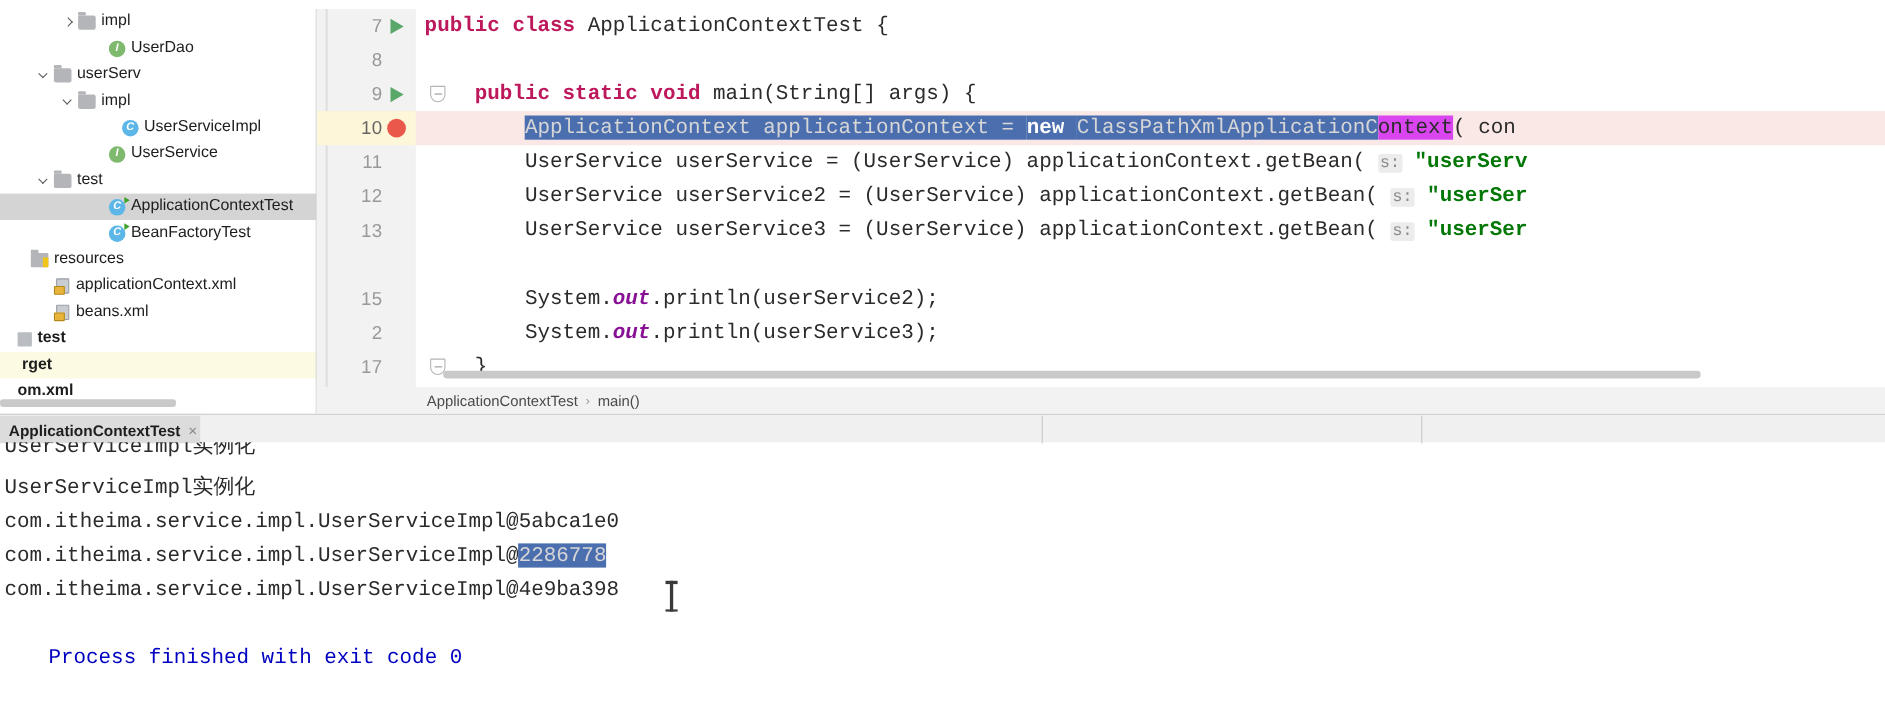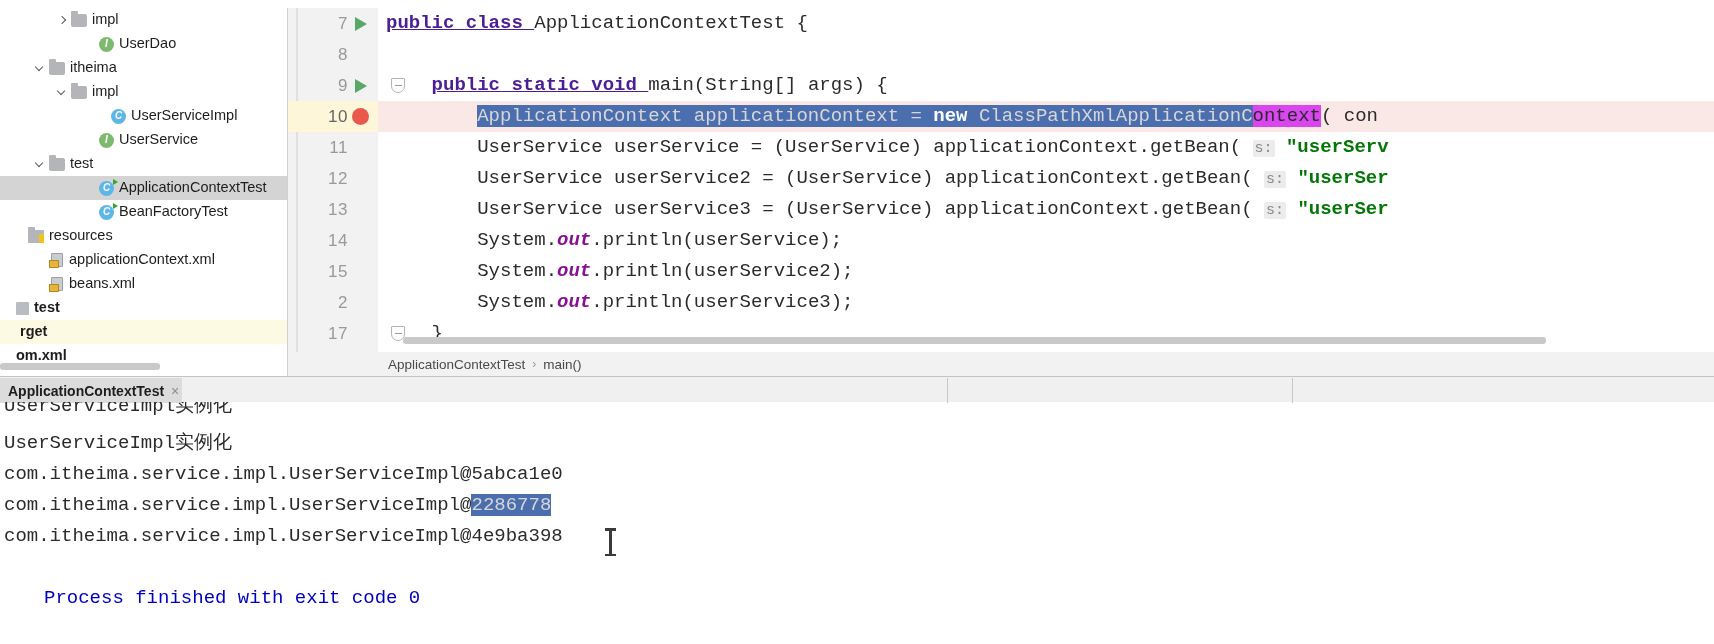--- a/index.html
+++ b/index.html
@@ -299,21 +299,21 @@
     position: absolute;
     left: 98px;
     top: 5px;
     white-space: pre;
     font-family: "Liberation Mono", monospace;
     font-size: 19px;
     line-height: 21px;
     color: #2b2b2b;
     letter-spacing: 0px;
   }
-  .kw  { color: #4c1d95; font-weight: bold; text-decoration: underline; }
+  .kw  { color: #be185d; font-weight: bold; }
   .str { color: #027706; font-weight: bold; }
   .fld { color: #871094; font-style: italic; font-weight: bold; }
   .sel { background: #4b6eaf; color: #d6d6d6; }
   .sel-fade { background: #d946ef; }
   .param-hint {
     background: #ececec;
     color: #8a8a8a;
     font-size: 15px;
     padding: 0 2px;
     border-radius: 2px;
@@ -466,21 +466,21 @@
           <span class="icon">
             <span class="ic-circle ic-interface">I</span>
           </span>
           <span class="tree-label">UserDao</span>
         </div>
         <div class="tree-row" style="top: 48px; padding-left: 33px;">
           <span class="arrow down"></span>
           <span class="icon">
             <span class="ic-folder"></span>
           </span>
-          <span class="tree-label">itheima</span>
+          <span class="tree-label">userServ</span>
         </div>
         <div class="tree-row" style="top: 72px; padding-left: 55px;">
           <span class="arrow down"></span>
           <span class="icon">
             <span class="ic-folder"></span>
           </span>
           <span class="tree-label">impl</span>
         </div>
         <div class="tree-row" style="top: 96px; padding-left: 95px;">
           <span class="arrow "></span>
@@ -588,24 +588,20 @@
             <div class="ln-num">11</div>
             <div class="code-text"><span class="">        UserService userService = (UserService) applicationContext.getBean( </span><span class="param-hint">s:</span><span class=""> </span><span class="str">"userServ</span></div>
           </div>
           <div class="line" style="top: 155px;">
             <div class="ln-num">12</div>
             <div class="code-text"><span class="">        UserService userService2 = (UserService) applicationContext.getBean( </span><span class="param-hint">s:</span><span class=""> </span><span class="str">"userSer</span></div>
           </div>
           <div class="line" style="top: 186px;">
             <div class="ln-num">13</div>
             <div class="code-text"><span class="">        UserService userService3 = (UserService) applicationContext.getBean( </span><span class="param-hint">s:</span><span class=""> </span><span class="str">"userSer</span></div>
-          </div>
-          <div class="line" style="top: 217px;">
-            <div class="ln-num">14</div>
-            <div class="code-text"><span class="">        System.</span><span class="fld">out</span><span class="">.println(userService);</span></div>
           </div>
           <div class="line" style="top: 248px;">
             <div class="ln-num">15</div>
             <div class="code-text"><span class="">        System.</span><span class="fld">out</span><span class="">.println(userService2);</span></div>
           </div>
           <div class="line" style="top: 279px;">
             <div class="ln-num">2</div>
             <div class="code-text"><span class="">        System.</span><span class="fld">out</span><span class="">.println(userService3);</span></div>
           </div>
           <div class="line" style="top: 310px;">

